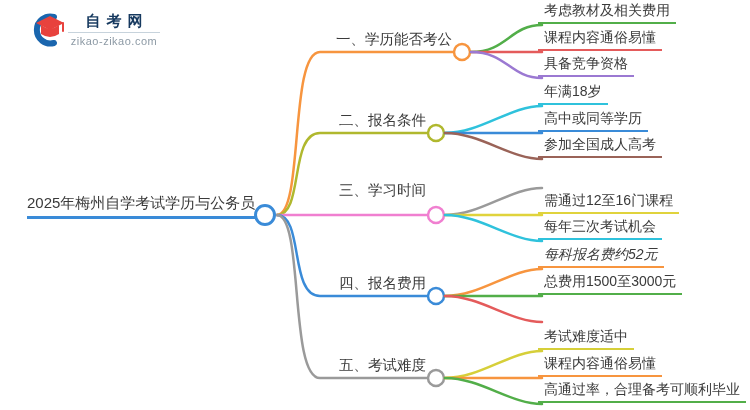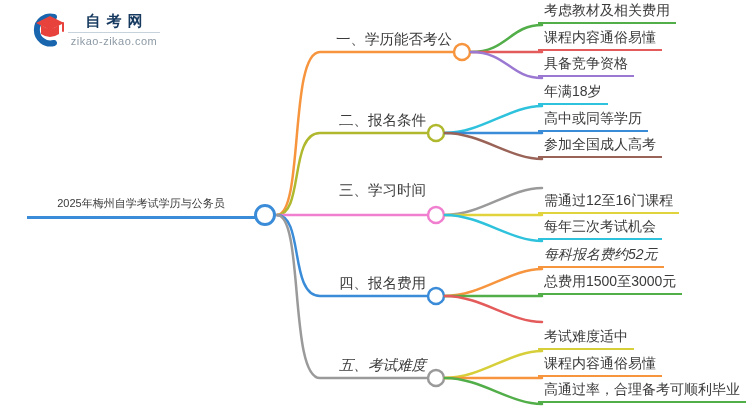--- a/index.html
+++ b/index.html
@@ -26,21 +26,21 @@
   .logo-title{
     font-size:15px;font-weight:bold;color:#16395f;
     letter-spacing:6px;text-indent:6px;line-height:18px;
   }
   .logo-divider{width:92px;height:1px;background:#c7d3dc;margin:2px 0 2px 0;}
   .logo-domain{font-size:11px;color:#8d9aa5;line-height:13px;letter-spacing:0.5px;}
 
   
   .central-label{
     position:absolute;left:27px;top:192px;width:228px;
-    font-size:11px;line-height:22px;color:#3a3a3a;
+    font-size:15px;line-height:22px;color:#3a3a3a;
     text-align:center;white-space:nowrap;
     padding-bottom:2px;border-bottom:3px solid #3a8bd8;
   }
   .central-circle{
     position:absolute;left:254px;top:204px;
     width:22px;height:22px;box-sizing:border-box;
     border:3px solid #3a8bd8;border-radius:50%;
     background:#ffffff;cursor:pointer;
   }
   .branch-label{
@@ -112,17 +112,17 @@
     <div class="branch-label" style="right: 324px; top: 110px;">二、报名条件</div>
     <div class="leaf-label" style="top: 81px; border-bottom-color: rgb(47, 194, 220);">年满18岁</div>
     <div class="leaf-label" style="top: 108px; border-bottom-color: rgb(58, 139, 216);">高中或同等学历</div>
     <div class="leaf-label" style="top: 134px; border-bottom-color: rgb(154, 99, 88); text-align: right;">参加全国成人高考</div>
     <div class="branch-label" style="right: 324px; top: 180px;">三、学习时间</div>
     <div class="leaf-label" style="top: 190px; border-bottom-color: rgb(224, 211, 60);">需通过12至16门课程</div>
     <div class="leaf-label" style="top: 216px; border-bottom-color: rgb(47, 194, 220);">每年三次考试机会</div>
     <div class="branch-label" style="right: 324px; top: 273px;">四、报名费用</div>
     <div class="leaf-label" style="top: 244px; border-bottom-color: rgb(247, 149, 63); font-style: italic;">每科报名费约52元</div>
     <div class="leaf-label" style="top: 271px; border-bottom-color: rgb(82, 174, 73);">总费用1500至3000元</div>
-    <div class="branch-label" style="right: 324px; top: 355px; font-style: italic;">五、考试难度</div>
+    <div class="branch-label" style="right: 324px; top: 355px;">五、考试难度</div>
     <div class="leaf-label" style="top: 326px; border-bottom-color: rgb(214, 207, 57);">考试难度适中</div>
     <div class="leaf-label" style="top: 353px; border-bottom-color: rgb(247, 149, 63);">课程内容通俗易懂</div>
     <div class="leaf-label" style="top: 379px; border-bottom-color: rgb(82, 174, 73);">高通过率，合理备考可顺利毕业</div>
   </div>
 
 </body></html>

